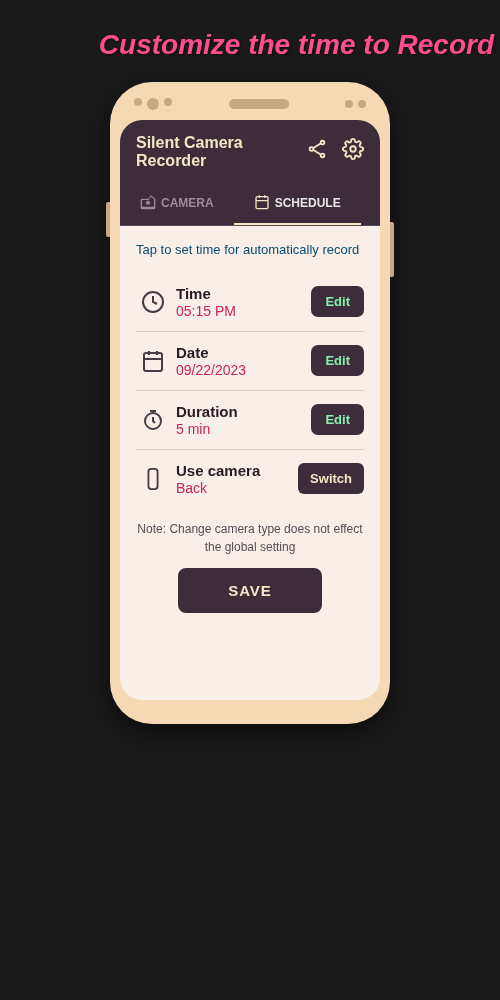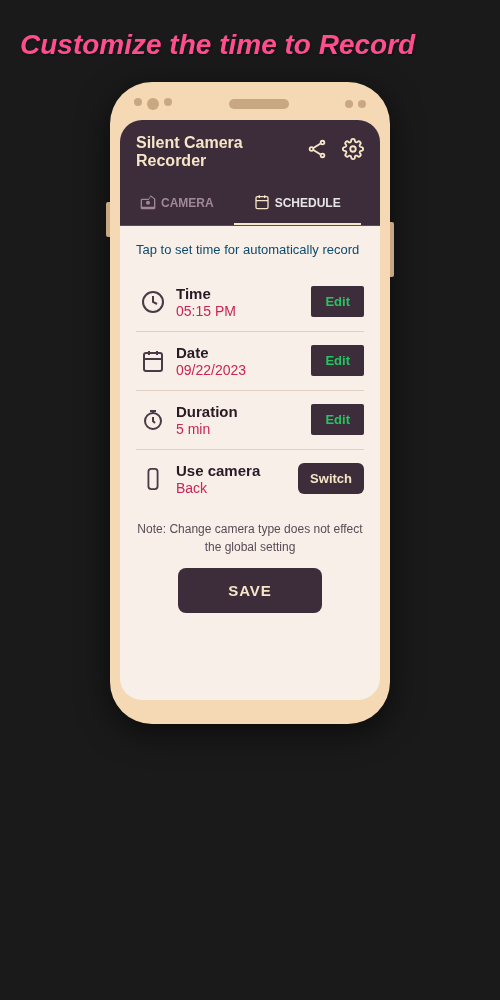--- a/index.html
+++ b/index.html
@@ -9,22 +9,22 @@
       background: #1a1a1a;
       font-family: 'Arial', sans-serif;
       overflow: hidden;
       display: flex;
       flex-direction: column;
       align-items: center;
     }
 
     .header-section {
       width: 100%;
-      padding: 28px 20px 10px;
-      text-align: left;
+      padding: 28px 6px 10px;
+      text-align: right;
     }
 
     .main-title {
       color: #ff4d8d;
       font-size: 28px;
       font-weight: 900;
       font-style: italic;
       line-height: 1.2;
       text-shadow: 1px 1px 2px rgba(0,0,0,0.5);
     }
@@ -200,23 +200,23 @@
 
     .setting-value {
       color: #cc2255;
       font-size: 14px;
       font-weight: 500;
       margin-top: 1px;
     }
 
     .edit-btn {
       background: #3d2d3a;
-      color: #22c55e;
+      color: #86efac;
       border: none;
-      border-radius: 2px;
+      border-radius: 7px;
       padding: 8px 14px;
       font-size: 13px;
       font-weight: 600;
       cursor: pointer;
     }
 
     .switch-btn {
       background: #3d2d3a;
       color: #f5e6c8;
       border: none;

